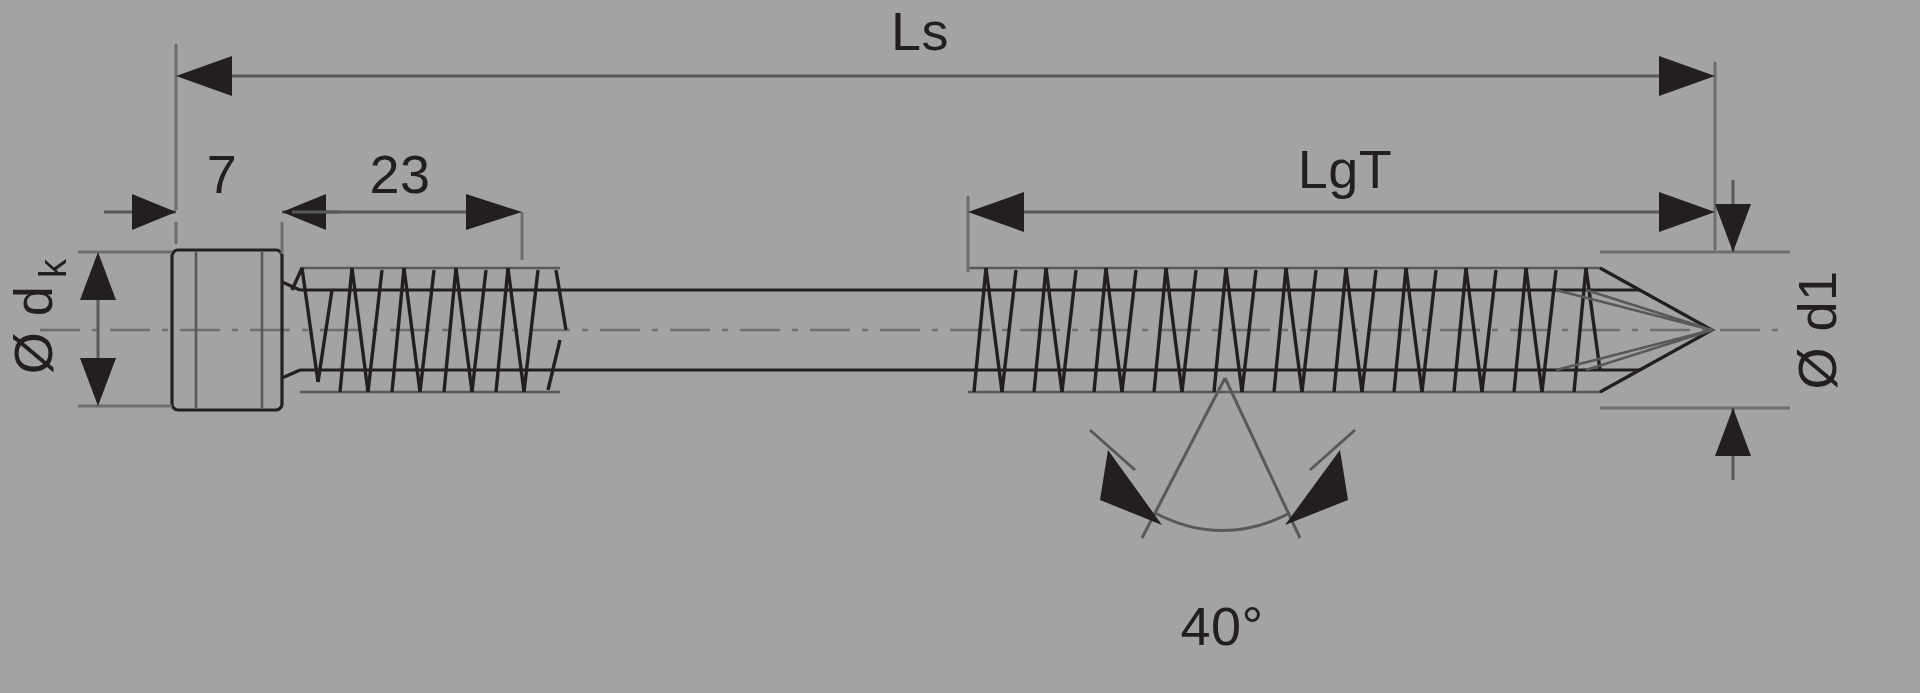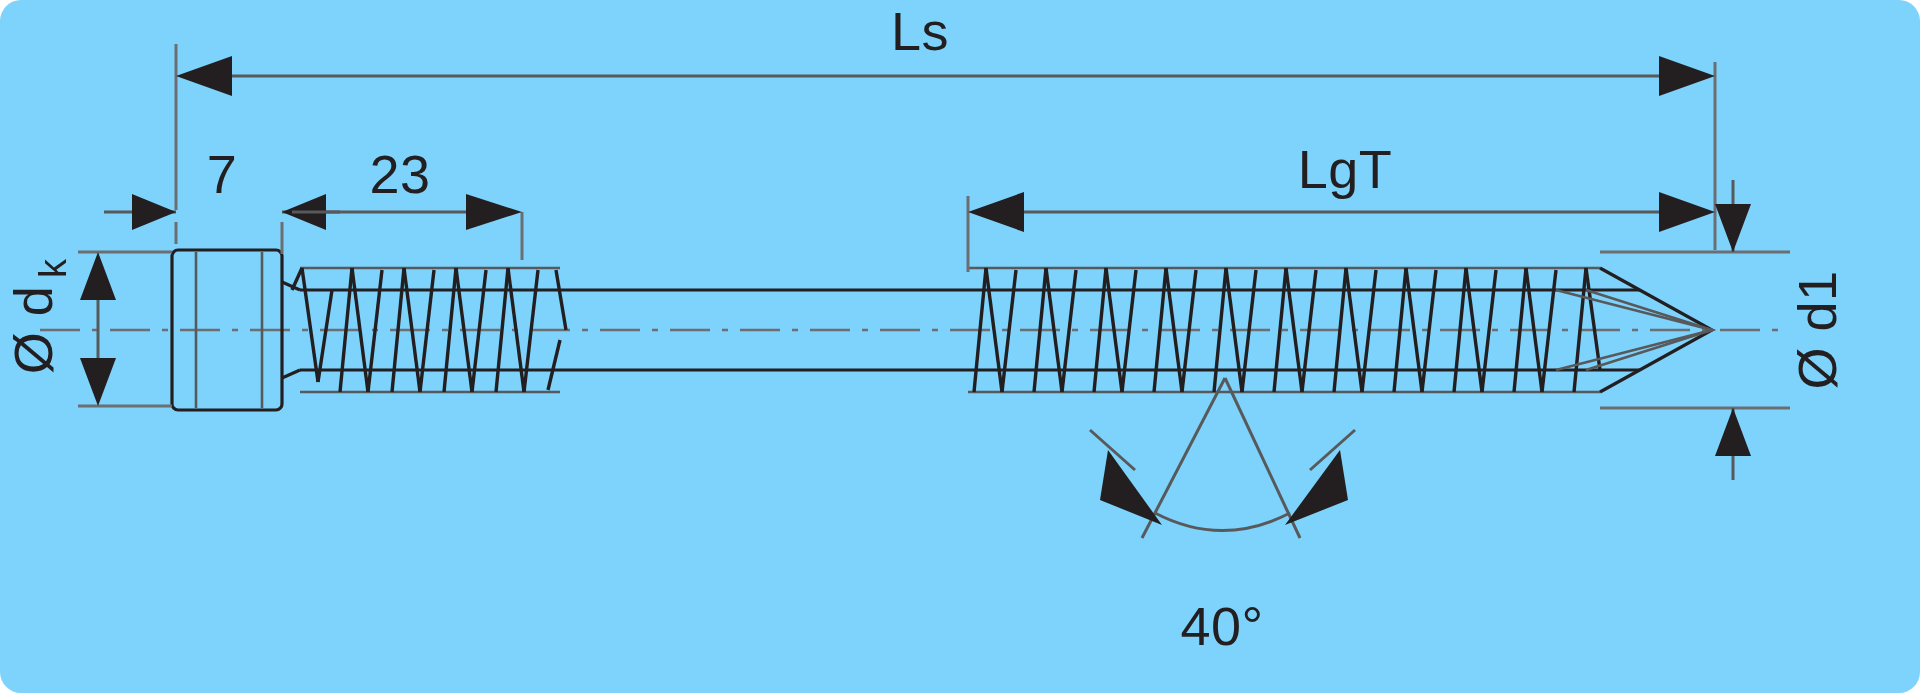--- a/index.html
+++ b/index.html
@@ -10,22 +10,21 @@
   body {
     width: 1920px;
     height: 693px;
     overflow: hidden;
     font-family: "Liberation Sans", sans-serif;
   }
   #drawing-root {
     position: relative;
     width: 1920px;
     height: 693px;
-    background: #7dd3fc;
-    border-radius: 21px;
+    background: #a3a3a3;
   }
   svg#screw-drawing {
     display: block;
     width: 1920px;
     height: 693px;
   }
   .dim-line {
     stroke: #58595b;
     stroke-width: 3;
     fill: none;

